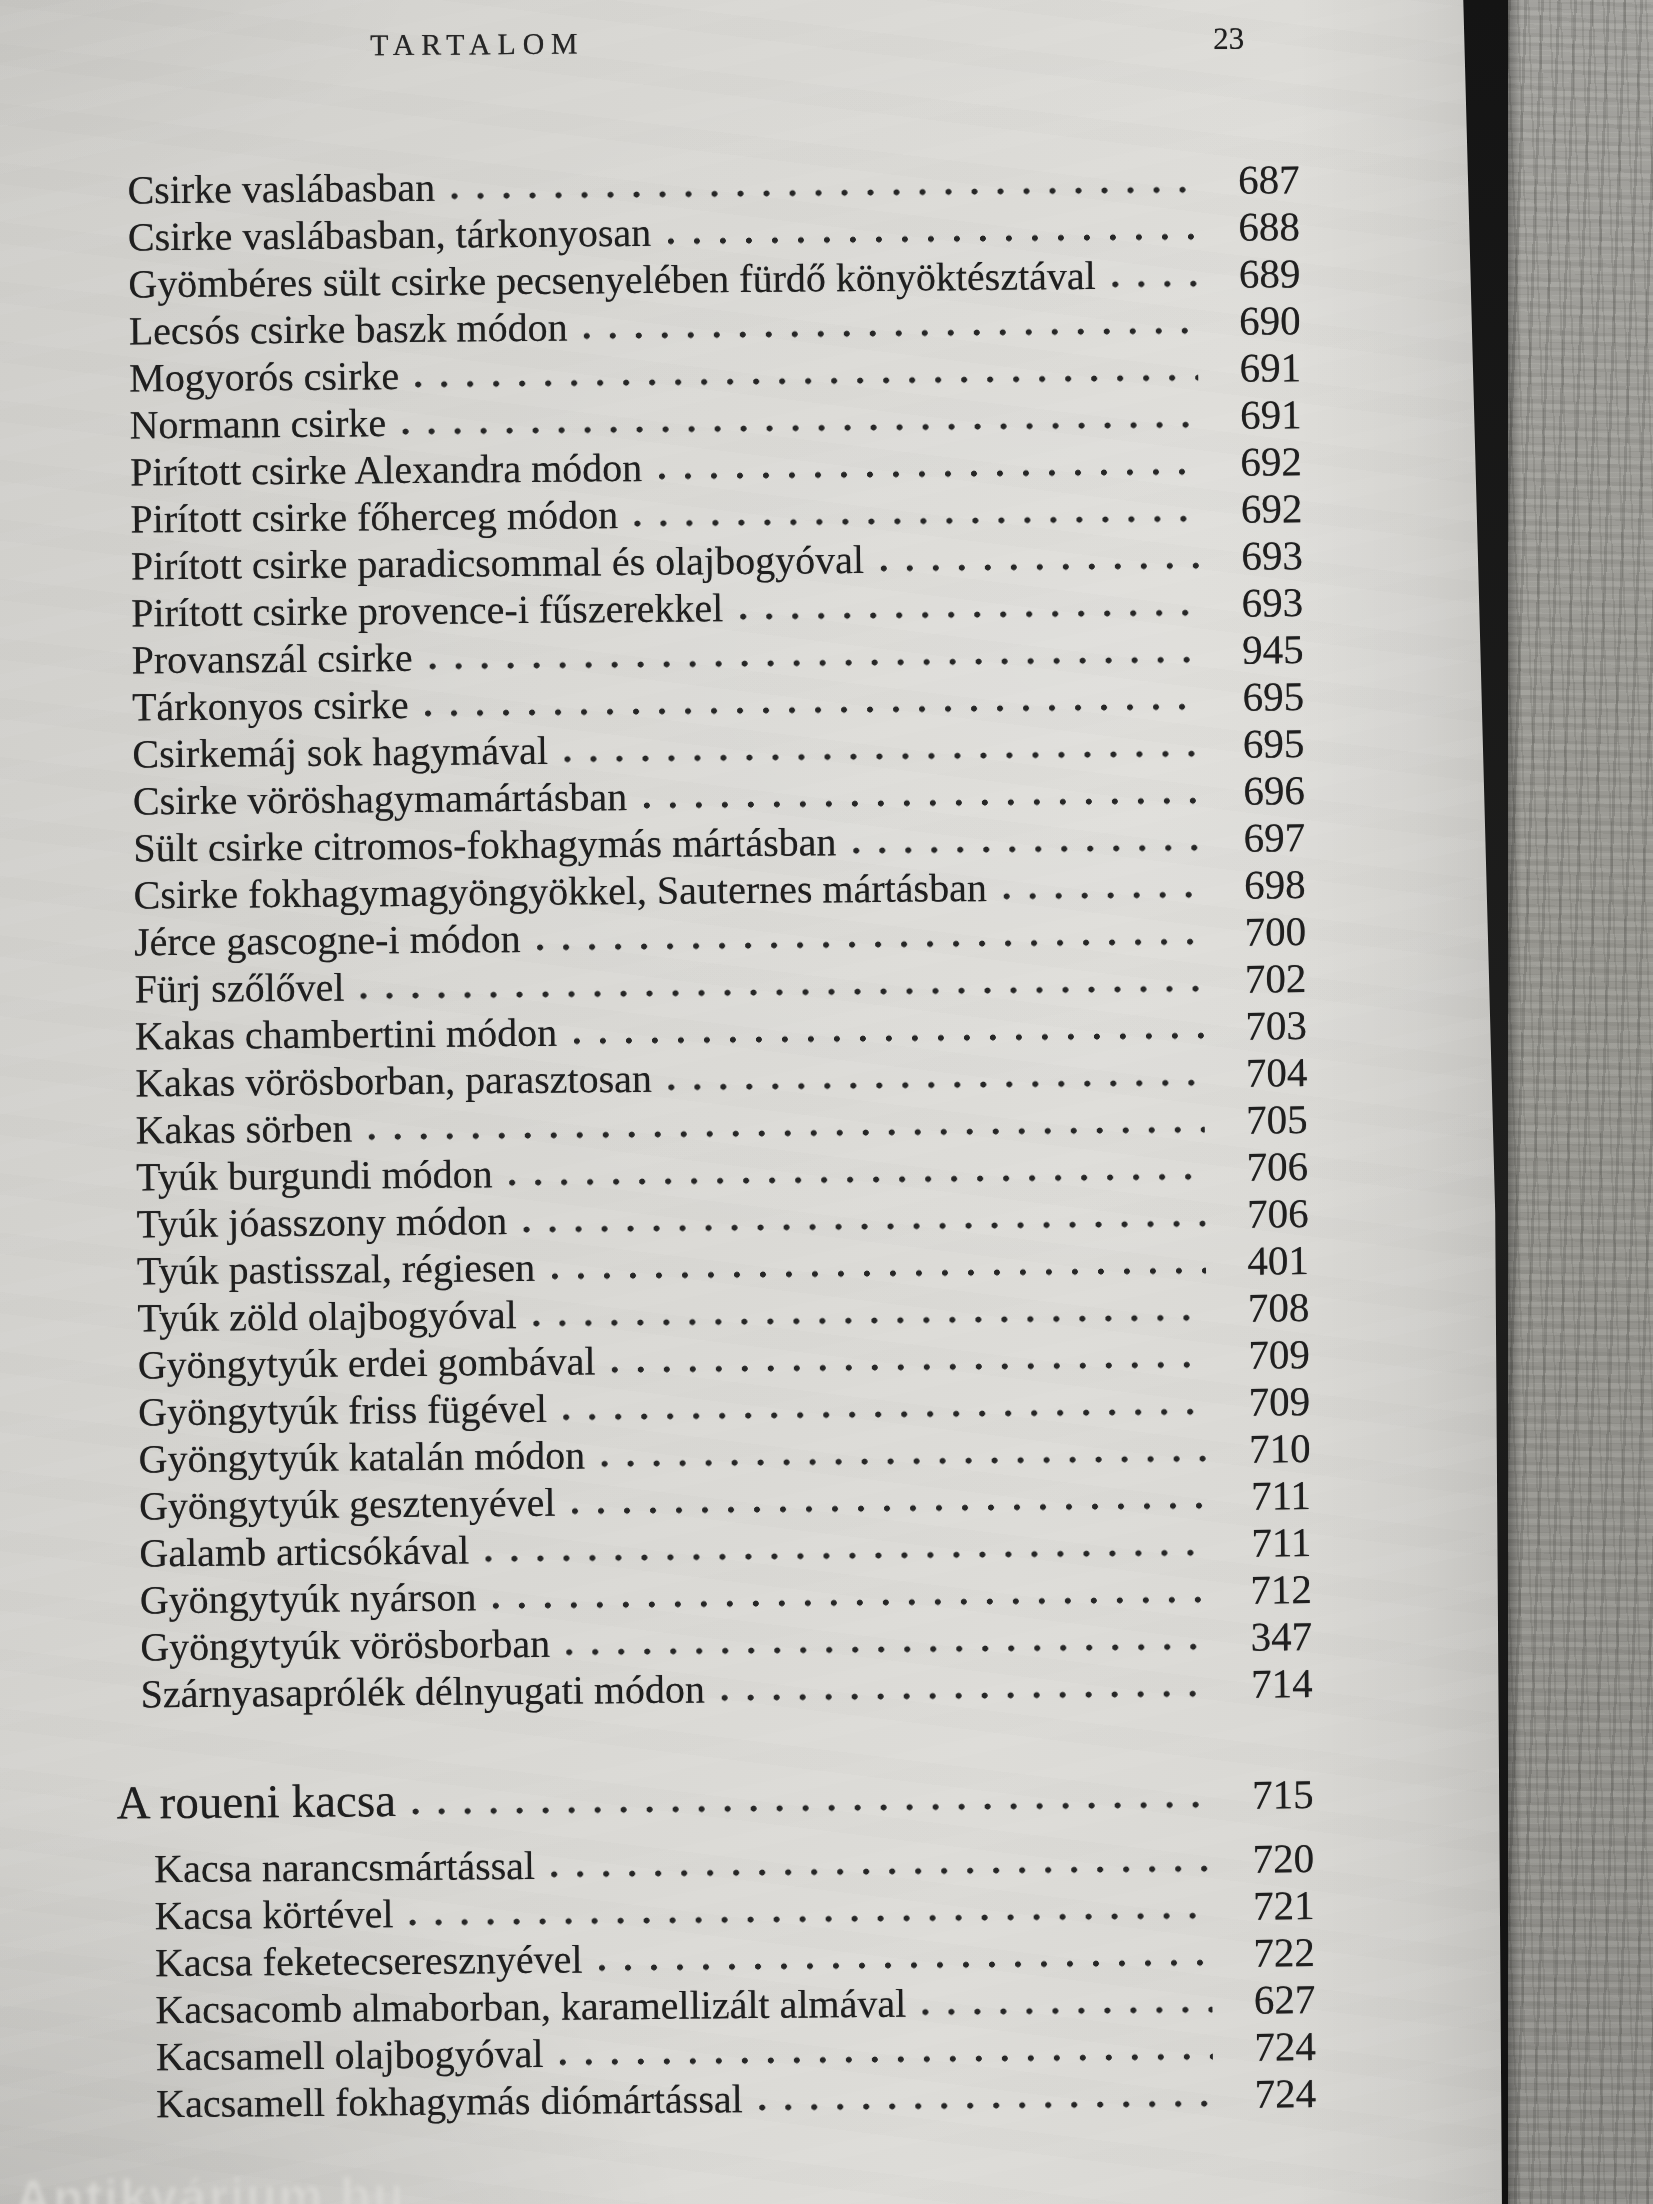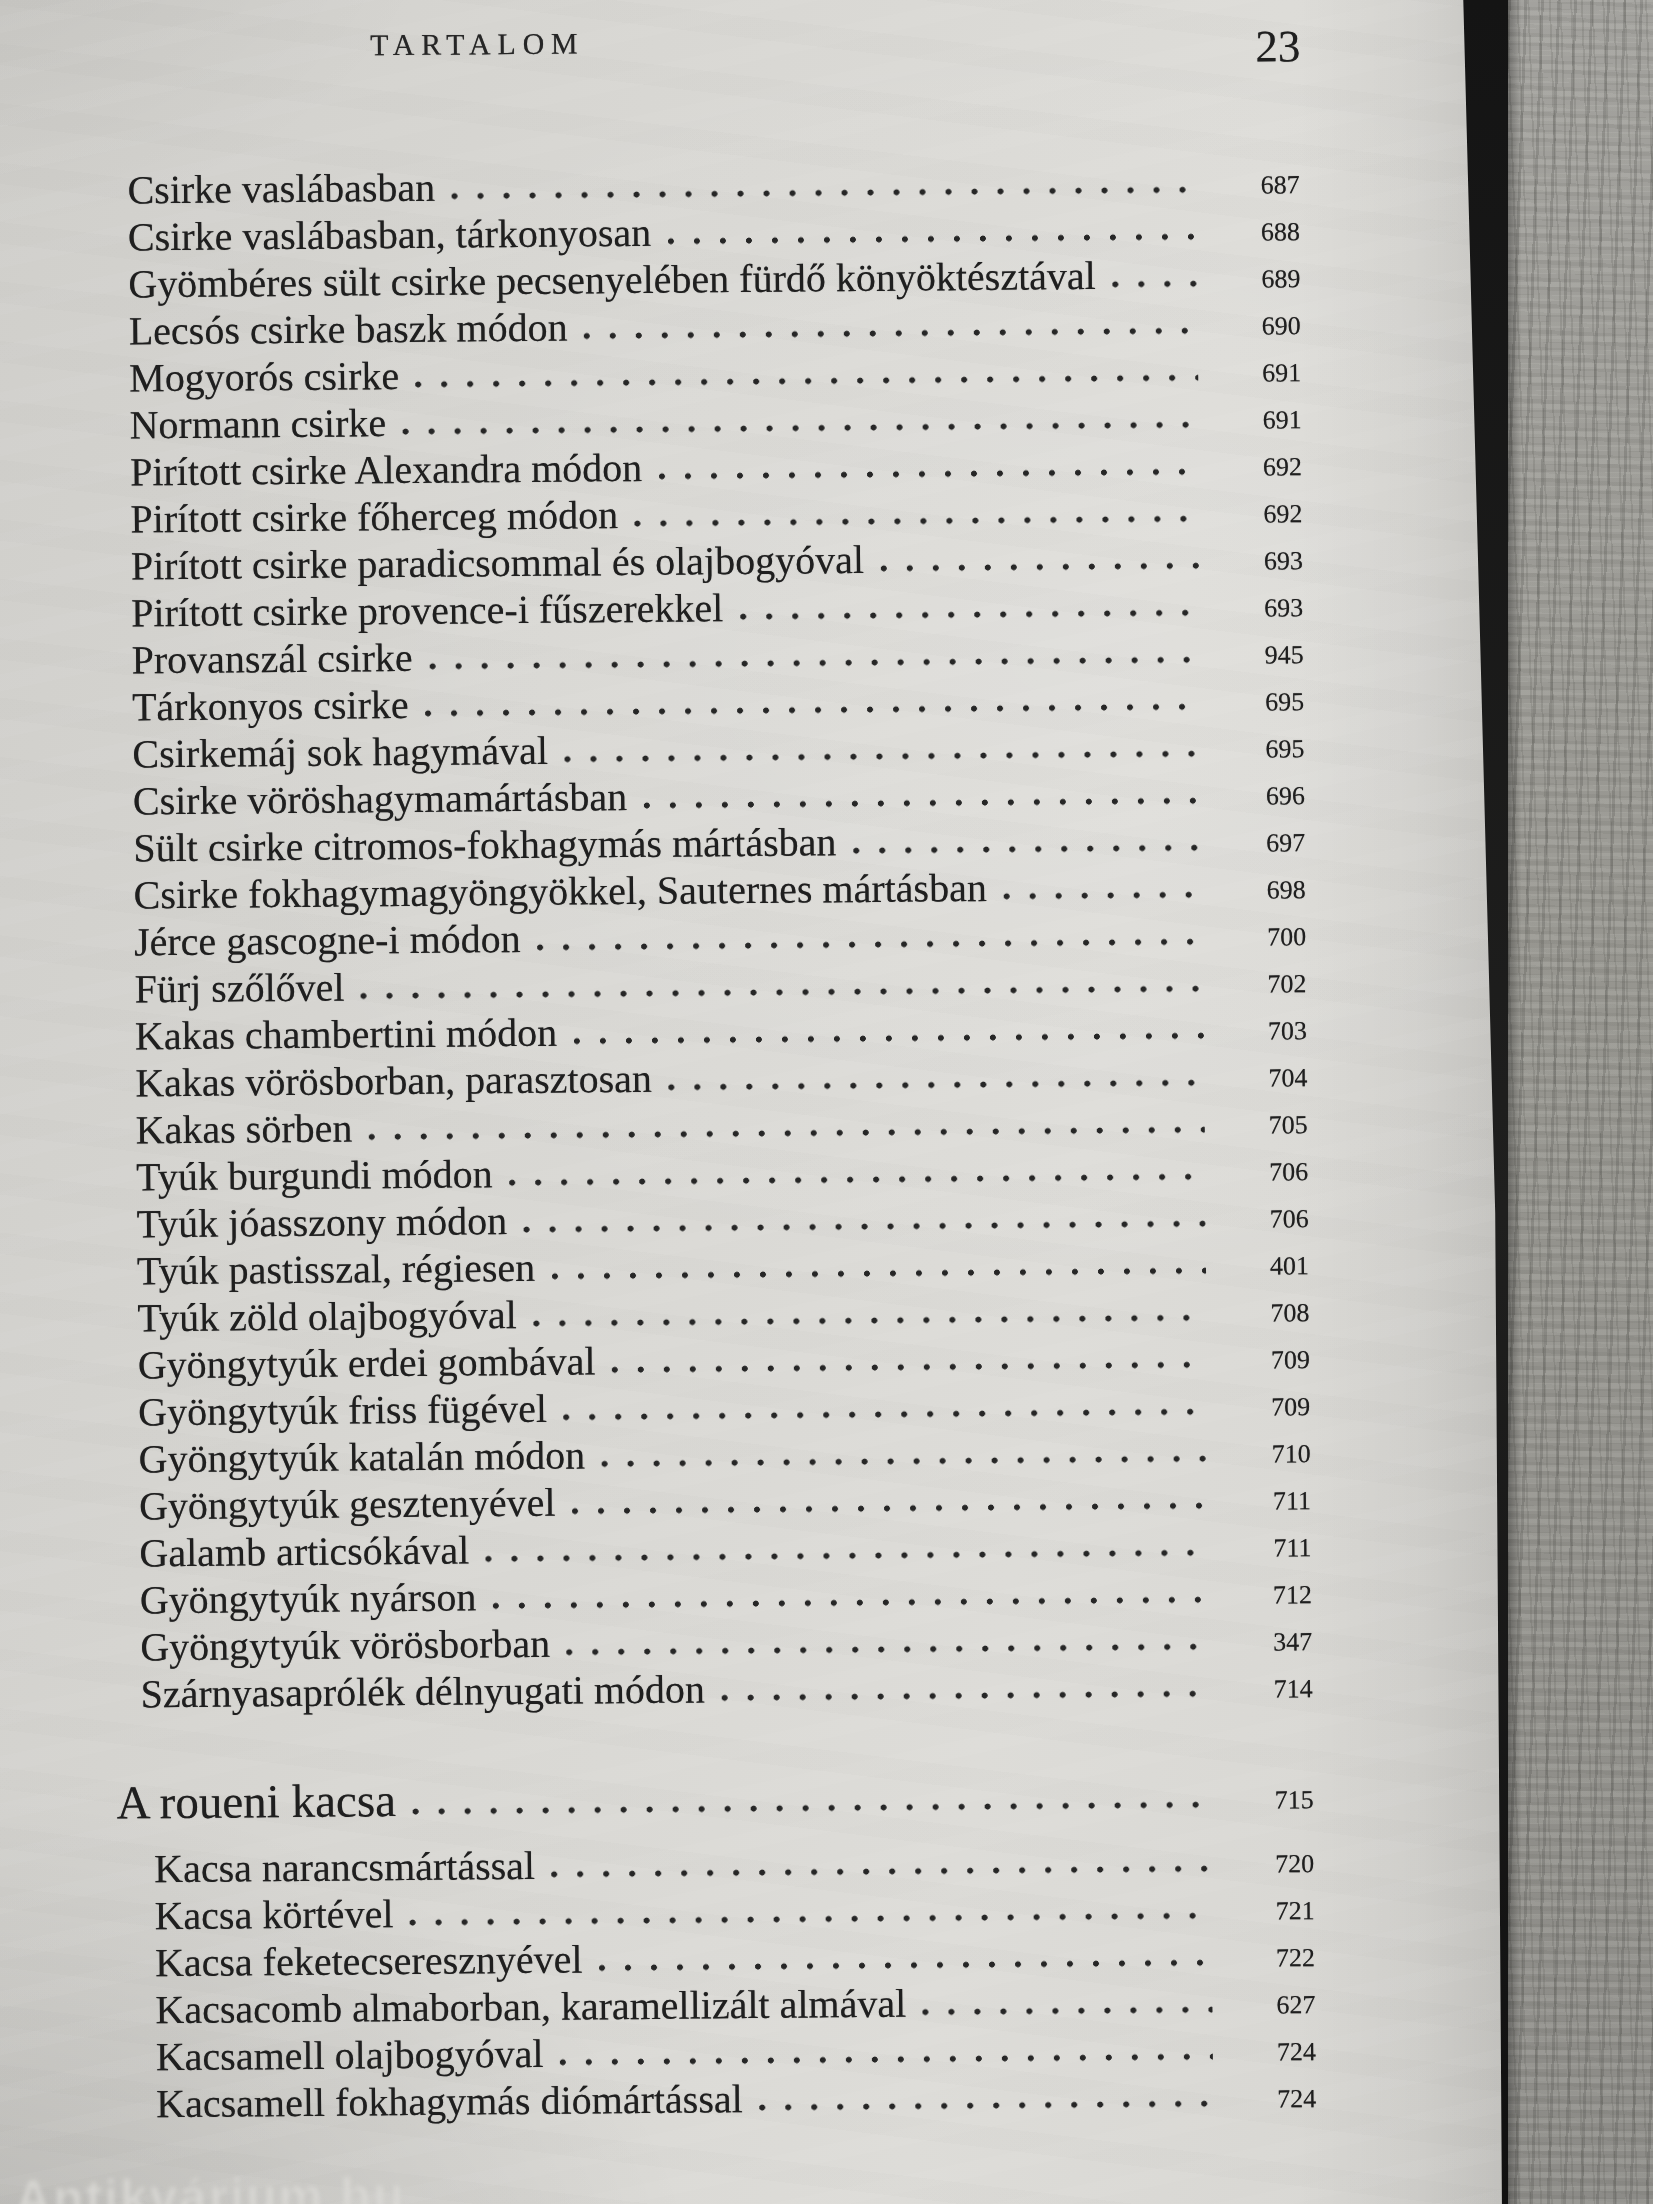--- a/index.html
+++ b/index.html
@@ -46,41 +46,41 @@
   .content{
     position:absolute;left:0;top:0;width:1508px;height:2205px;
     transform:rotate(-0.5deg);transform-origin:50% 42%;
     color:#1f1f1f;text-shadow:0 0 0.7px rgba(25,25,25,.6);
   }
   .running-head{
     position:absolute;top:25px;left:0;width:970px;text-align:center;
     font-size:30px;letter-spacing:6.8px;color:#262626;
   }
   .folio{
-    position:absolute;top:25px;left:1221px;width:87px;text-align:right;
-    font-size:45px;
+    position:absolute;top:25px;left:1221px;width:87px;
+    font-size:31px;
   }
   .toc{position:absolute;left:109px;top:161px;width:1197px;}
   .toc-row{
     display:flex;align-items:baseline;height:47px;line-height:47px;
     font-size:40px;white-space:nowrap;
   }
   .toc-row.entry{padding-left:25px;}
   .toc-row.sub{padding-left:37px;}
   .toc-row.section{
     margin-top:56px;margin-bottom:13.6px;height:58px;line-height:58px;
     font-size:47px;padding-left:0;
   }
   .leader{
     flex:1 1 auto;min-width:27px;height:8.7px;align-self:baseline;
     margin:0 13.6px -1.9px 15.5px;
     background:radial-gradient(circle at 3.9px 4.4px,#262626 2.6px,rgba(0,0,0,0) 3.2px);
     background-size:26px 8.7px;background-repeat:repeat-x;
   }
-  .pageno{flex:0 0 89px;text-align:right;font-size:26px;}
+  .pageno{flex:0 0 89px;text-align:right;font-size:41px;}
   .title-text{flex:0 0 auto;}
   .watermark{
     position:absolute;left:3.9px;bottom:-15.5px;
     font-family:"Liberation Sans","DejaVu Sans",sans-serif;font-weight:bold;
     font-size:50px;letter-spacing:1.9px;color:#dcdbd7;opacity:.85;
     filter:blur(2.9px);
   }
 </style>
 </head>
 <body>

